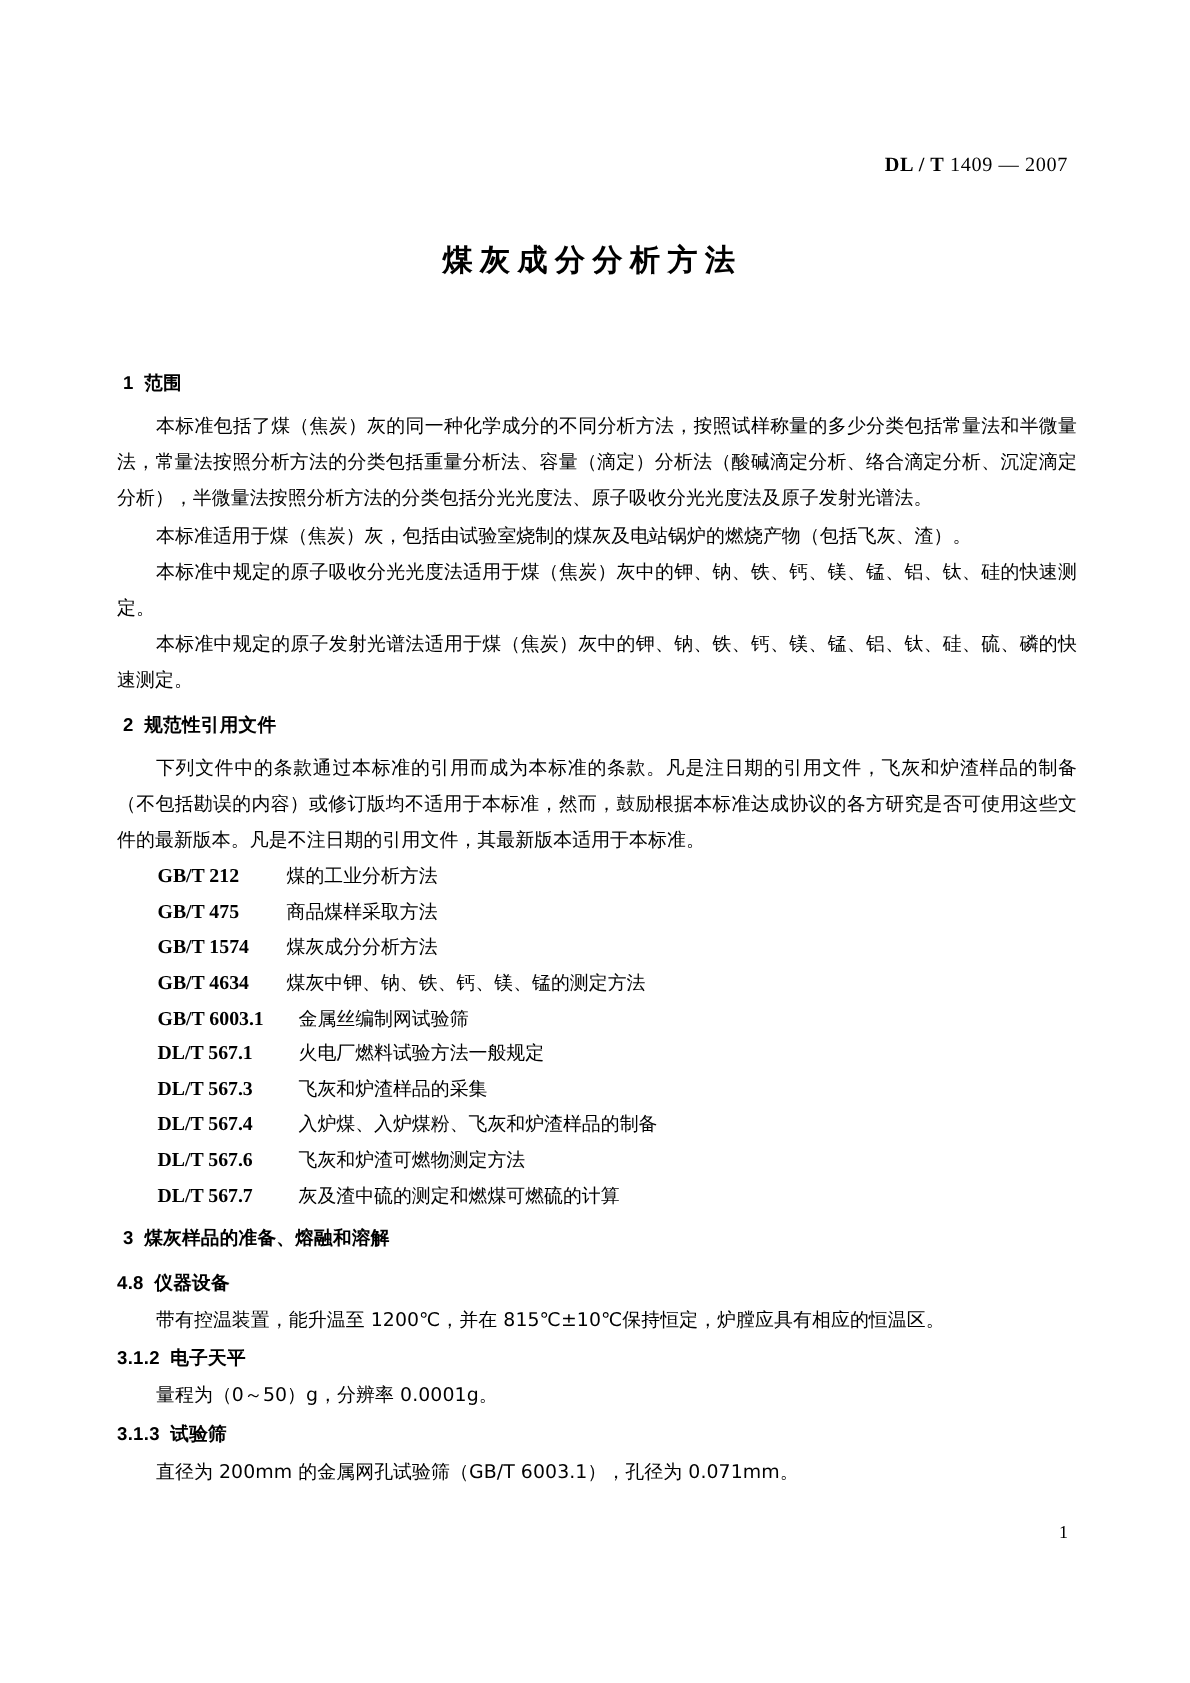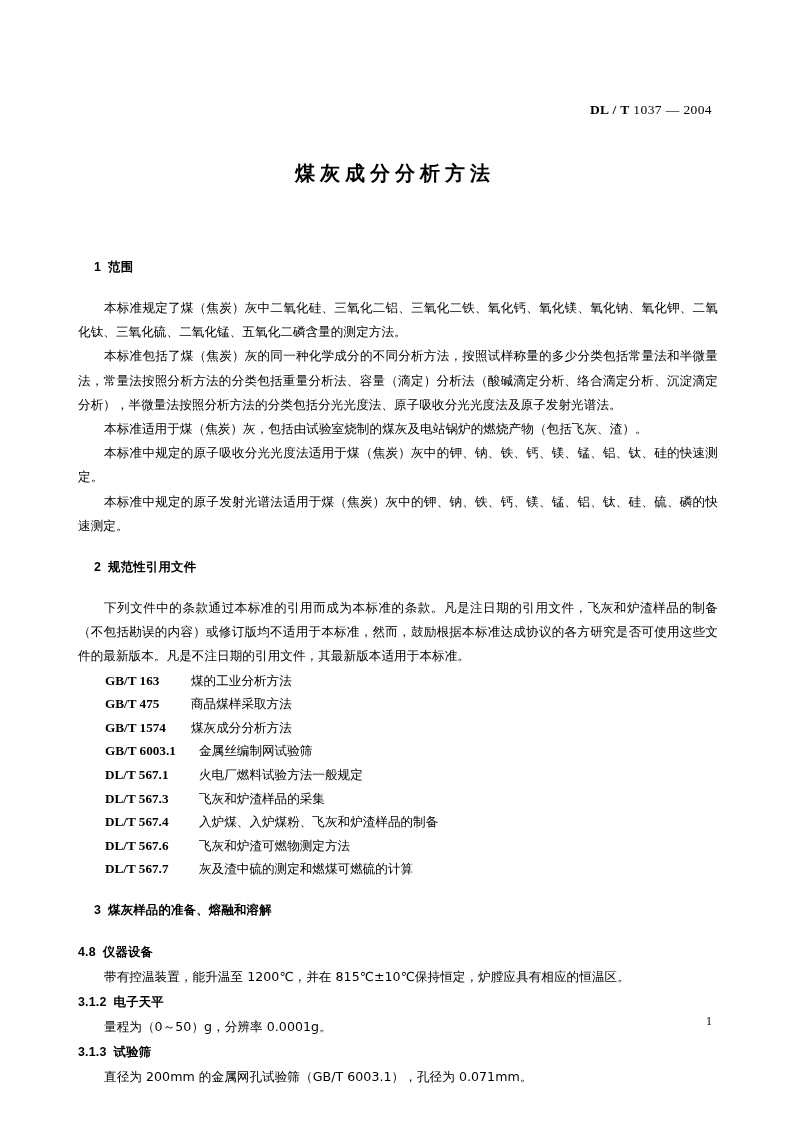--- a/index.html
+++ b/index.html
@@ -60,21 +60,21 @@
 
   
   .body-flow {
     position: absolute;
     top: 238px;
     left: 0;
     width: 640px;
   }
 
   h2.sec {
-    margin: 16px;
+    margin: 4px;
     font-size: 12.4px;
     font-weight: bold;
     line-height: 25px;
     letter-spacing: 0.2px;
   }
   h3.sub {
     margin: 0;
     font-size: 12.4px;
     font-weight: bold;
     line-height: 25px;
@@ -139,50 +139,52 @@
   }
 </style>
 </head>
 <body>
 
 <div class="page">
   <div class="content">
 
     <div class="doc-header">
       <span class="std-prefix">DL / T</span>
-      <span class="std-num">1037 — 2004</span>
+      <span class="std-num">1409 — 2007</span>
     </div>
 
     <div class="doc-title">煤灰成分分析方法</div>
 
     <div class="body-flow">
 
       <h2 class="sec sec-gap-after">
         <span class="num">1</span><span>范围</span>
       </h2>
-      <p class="para">本标准规定了煤（焦炭）灰中二氧化硅、三氧化二铝、三氧化二铁、氧化钙、氧化镁、氧化钠、氧化钾、二氧化钛、三氧化硫、二氧化锰、五氧化二磷含量的测定方法。</p>
       <p class="para">本标准包括了煤（焦炭）灰的同一种化学成分的不同分析方法，按照试样称量的多少分类包括常量法和半微量法，常量法按照分析方法的分类包括重量分析法、容量（滴定）分析法（酸碱滴定分析、络合滴定分析、沉淀滴定分析），半微量法按照分析方法的分类包括分光光度法、原子吸收分光光度法及原子发射光谱法。</p>
       <p class="para last-line-loose">本标准适用于煤（焦炭）灰，包括由试验室烧制的煤灰及电站锅炉的燃烧产物（包括飞灰、渣）。</p>
       <p class="para">本标准中规定的原子吸收分光光度法适用于煤（焦炭）灰中的钾、钠、铁、钙、镁、锰、铝、钛、硅的快速测定。</p>
       <p class="para">本标准中规定的原子发射光谱法适用于煤（焦炭）灰中的钾、钠、铁、钙、镁、锰、铝、钛、硅、硫、磷的快速测定。</p>
 
       <h2 class="sec sec-gap-before sec-gap-after">
         <span class="num">2</span><span>规范性引用文件</span>
       </h2>
       <p class="para">下列文件中的条款通过本标准的引用而成为本标准的条款。凡是注日期的引用文件，飞灰和炉渣样品的制备（不包括勘误的内容）或修订版均不适用于本标准，然而，鼓励根据本标准达成协议的各方研究是否可使用这些文件的最新版本。凡是不注日期的引用文件，其最新版本适用于本标准。</p>
 
       <ul class="ref-list">
         <li>
-          <span class="code">GB/T 163</span><span class="ref-title">煤的工业分析方法</span>
+          <span class="code">GB/T 212</span><span class="ref-title">煤的工业分析方法</span>
         </li>
         <li>
           <span class="code">GB/T 475</span><span class="ref-title">商品煤样采取方法</span>
         </li>
         <li>
           <span class="code">GB/T 1574</span><span class="ref-title">煤灰成分分析方法</span>
+        </li>
+        <li>
+          <span class="code">GB/T 4634</span><span class="ref-title">煤灰中钾、钠、铁、钙、镁、锰的测定方法</span>
         </li>
         <li>
           <span class="code wide">GB/T 6003.1</span><span class="ref-title">金属丝编制网试验筛</span>
         </li>
         <li>
           <span class="code wide">DL/T 567.1</span><span class="ref-title"><span>火电厂燃料试验方法</span><span class="sub-part">一般规定</span></span>
         </li>
         <li>
           <span class="code wide">DL/T 567.3</span><span class="ref-title">飞灰和炉渣样品的采集</span>
         </li>

